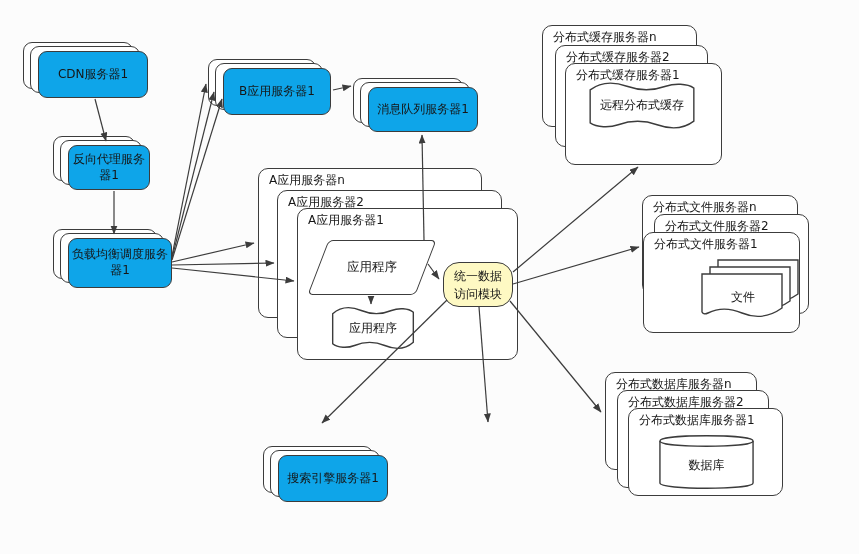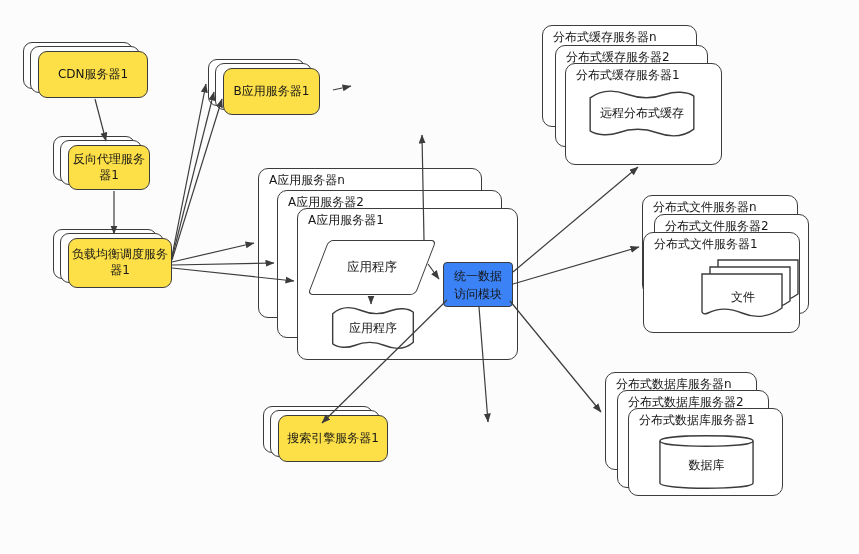--- a/index.html
+++ b/index.html
@@ -6,35 +6,35 @@
   .canvas{
     position:relative;width:859px;height:554px;background:#fcfcfc;
     font-family:"DejaVu Sans",sans-serif;color:#161616;overflow:hidden;
   }
   
   .stack3{position:absolute;}
   .stack3 .ghost{position:absolute;width:100%;height:100%;background:#fff;
     border:1.4px solid #3c3c3c;border-radius:9px;box-sizing:border-box;}
   .stack3 .g2{left:-15px;top:-9px;}
   .stack3 .g1{left:-8px;top:-5px;}
-  .stack3 .front{position:absolute;left:0;top:0;width:100%;height:100%;background:#fde047;
+  .stack3 .front{position:absolute;left:0;top:0;width:100%;height:100%;background:#0ea5e9;
     border:1.4px solid #3c3c3c;border-radius:9px;box-sizing:border-box;
     display:flex;align-items:center;justify-content:center;text-align:center;
     font-size:12px;line-height:1.3;padding:2px;}
   
   .cbox{position:absolute;background:#fff;border:1.4px solid #3c3c3c;border-radius:10px;
     box-sizing:border-box;font-size:12px;}
   .cbox .clabel{padding:3px 0 0 10px;white-space:nowrap;}
   
   .para{position:absolute;background:#fff;border:1.4px solid #3c3c3c;border-radius:5px;
     box-sizing:border-box;transform:skewX(-21deg);
     display:flex;align-items:center;justify-content:center;font-size:12.5px;}
   .para .para-label{transform:skewX(21deg);}
   
-  .modbox{position:absolute;background:#3b82f6;border:1.4px solid #3c3c3c;border-radius:4px;
+  .modbox{position:absolute;background:#fef9c3;border:1.4px solid #3c3c3c;border-radius:16px;
     box-sizing:border-box;display:flex;align-items:center;justify-content:center;
     text-align:center;font-size:12px;line-height:1.5;padding:0 5px;}
   
   .shape{position:absolute;}
   .shape svg{position:absolute;left:0;top:0;width:100%;height:100%;overflow:visible;}
   .shape svg path{fill:#fff;stroke:#3c3c3c;stroke-width:1.4;vector-effect:non-scaling-stroke;}
   .shape .shape-label{position:absolute;left:0;top:0;right:0;bottom:0;
     display:flex;align-items:center;justify-content:center;font-size:12px;}
   .docs .shape-label{transform:translate(-7px,6px);}
   .cyl .shape-label{padding-top:6px;}
@@ -58,26 +58,31 @@
     <div class="ghost g1"></div>
     <div class="front">反向代理服务器1</div>
   </div>
 
   <div class="stack3" style="left:68px;top:238px;width:104px;height:50px">
     <div class="ghost g2"></div>
     <div class="ghost g1"></div>
     <div class="front">负载均衡调度服务器1</div>
   </div>
 
-  <div class="stack3" style="left:223px;top:68px;width:97px;height:47px">
+  <div class="stack3" style="left:223px;top:68px;width:108px;height:47px">
     <div class="ghost g2"></div>
     <div class="ghost g1"></div>
     <div class="front">B应用服务器1</div>
   </div>
 
+  <div class="stack3" style="left:368px;top:87px;width:110px;height:45px">
+    <div class="ghost g2"></div>
+    <div class="ghost g1"></div>
+    <div class="front">消息队列服务器1</div>
+  </div>
 
   <div class="cbox" style="left:258px;top:168px;width:224px;height:150px">
     <div class="clabel">A应用服务器n</div>
   </div>
   <div class="cbox" style="left:277px;top:190px;width:225px;height:148px">
     <div class="clabel">A应用服务器2</div>
   </div>
   <div class="cbox" style="left:297px;top:208px;width:221px;height:152px">
     <div class="clabel">A应用服务器1</div>
   </div>
@@ -99,21 +104,21 @@
 
   <div class="cbox" style="left:542px;top:25px;width:155px;height:102px">
     <div class="clabel">分布式缓存服务器n</div>
   </div>
   <div class="cbox" style="left:555px;top:45px;width:153px;height:102px">
     <div class="clabel">分布式缓存服务器2</div>
   </div>
   <div class="cbox" style="left:565px;top:63px;width:157px;height:102px">
     <div class="clabel">分布式缓存服务器1</div>
   </div>
-  <div class="shape tape" style="left:588px;top:86px;width:108px;height:55px">
+  <div class="shape tape" style="left:588px;top:78px;width:108px;height:55px">
     <svg viewBox="0 0 100 60" preserveAspectRatio="none">
       <path d="M2,13 C12,4 24,4 36,9 C48,14 60,14 72,9 C80,5.7 92,6 98,11 L98,47 C88,56 76,56 64,51 C52,46 40,46 28,51 C20,54.3 8,54 2,49 Z"></path>
     </svg>
     <span class="shape-label">远程分布式缓存</span>
   </div>
 
   <div class="cbox" style="left:642px;top:195px;width:156px;height:100px">
     <div class="clabel">分布式文件服务器n</div>
   </div>
   <div class="cbox" style="left:654px;top:214px;width:155px;height:100px">
@@ -141,21 +146,21 @@
     <div class="clabel">分布式数据库服务器1</div>
   </div>
   <div class="shape cyl" style="left:658px;top:430px;width:97px;height:64px">
     <svg viewBox="0 0 100 64" preserveAspectRatio="none">
       <path d="M2,11 C2,4 98,4 98,11 L98,53 C98,60 2,60 2,53 Z"></path>
       <path d="M2,11 C2,18 98,18 98,11" fill="none"></path>
     </svg>
     <span class="shape-label">数据库</span>
   </div>
 
-  <div class="stack3" style="left:278px;top:415px;width:110px;height:47px">
+  <div class="stack3" style="left:278px;top:455px;width:110px;height:47px">
     <div class="ghost g2"></div>
     <div class="ghost g1"></div>
     <div class="front">搜索引擎服务器1</div>
   </div>
 
 
   <svg class="edges" width="859" height="554">
     <defs>
       <marker id="ah" markerUnits="userSpaceOnUse" markerWidth="10" markerHeight="8" refX="8.5" refY="3.5" orient="auto">
         <path d="M0,0 L9,3.5 L0,7 Z" fill="#3c3c3c"></path>

